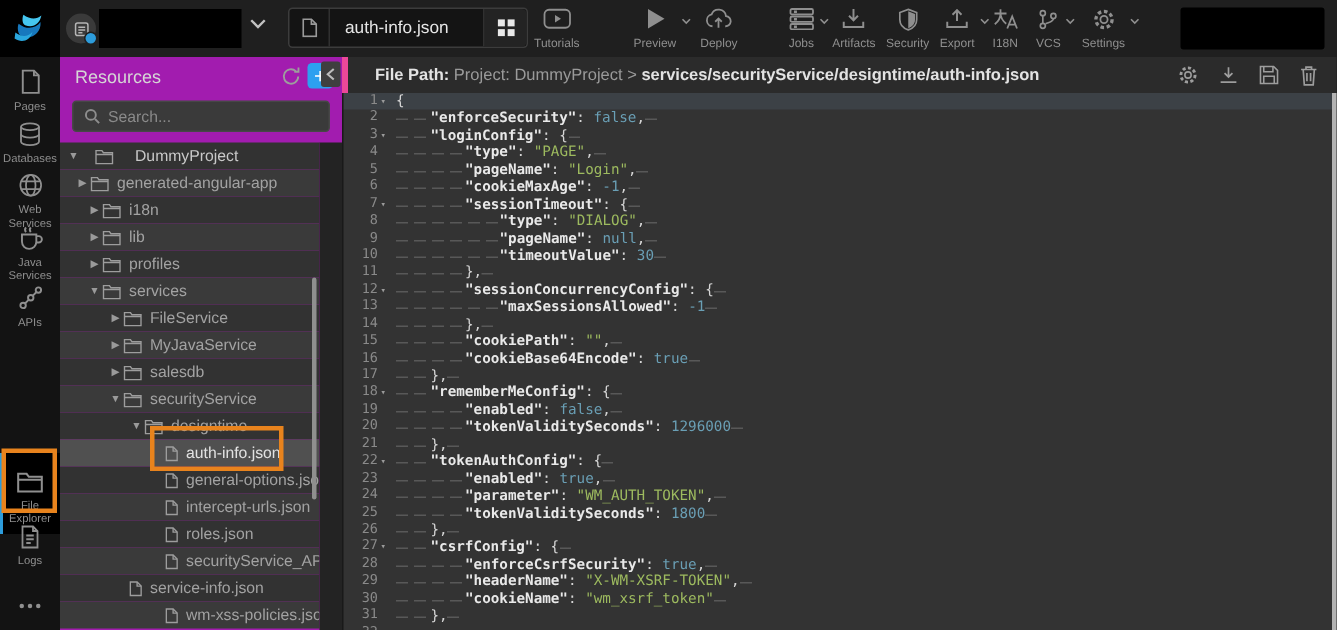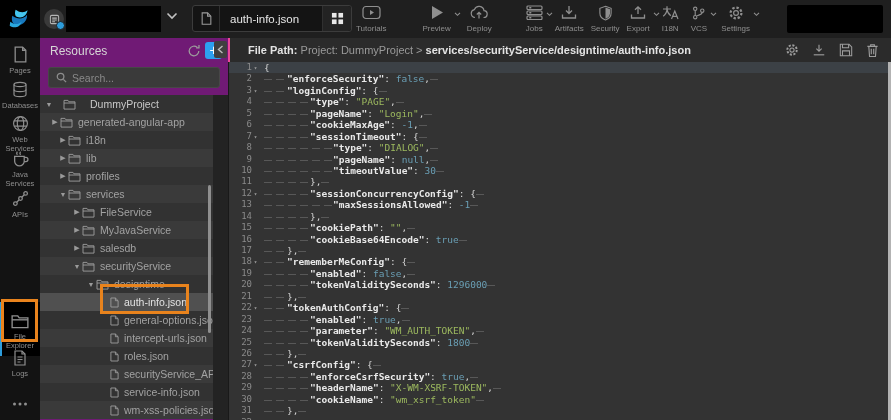--- a/index.html
+++ b/index.html
@@ -33,21 +33,21 @@
 
   
   #sidebar{position:absolute;left:0;top:38px;width:40px;height:382px;background:#131313;z-index:4;}
   .side-item{position:absolute;left:0;width:40px;display:flex;flex-direction:column;align-items:center;
     color:#8f8f8f;font-size:7.5px;text-align:center;line-height:1.25;cursor:pointer;}
   .side-item .slabel{margin-top:3px;width:38px;}
   .side-item.active{background:#000000;padding:12px 0 5px;}
   .side-item.active:before{content:"";position:absolute;left:0;top:0;bottom:0;width:2px;background:#2d9cdb;}
 
   
-  #resources{position:absolute;left:40px;top:38px;width:188px;height:382px;background:#701a75;overflow:hidden;}
+  #resources{position:absolute;left:40px;top:38px;width:188px;height:382px;background:#a21caf;overflow:hidden;}
   #res-header{position:absolute;left:0;top:0;width:100%;height:26px;}
   #res-title{position:absolute;left:10px;top:6px;font-size:12px;color:#d6d6d6;}
   #res-refresh{position:absolute;left:146px;top:5px;width:16px;height:16px;color:#9d9d9d;cursor:pointer;}
   #res-add{position:absolute;left:165px;top:4px;width:17px;height:17px;background:#2da0f0;border-radius:3px;
     color:#fff;font-size:14px;line-height:16px;text-align:center;cursor:pointer;}
   #res-search{position:absolute;left:8px;top:29px;right:8px;height:21px;background:#3a3a3a;border:1px solid #474747;
     border-radius:3px;display:flex;align-items:center;box-sizing:border-box;}
   #res-search .ic{margin:0 5px 0 7px;color:#8d8d8d;}
   #res-search input{flex:1;background:transparent;border:none;outline:none;color:#c8c8c8;font-size:10.5px;
     font-family:"Liberation Sans",sans-serif;padding:0;}
@@ -65,21 +65,21 @@
 
   
   .anno{position:absolute;border:3px solid #e8831d;z-index:50;pointer-events:none;box-sizing:border-box;}
   #anno-file-explorer{left:1px;top:299px;width:37px;height:43px;}
   #anno-auth-info{left:100px;top:284px;width:89px;height:30px;}
 
   
   #collapse-btn{position:absolute;left:214px;top:41px;width:13px;height:17px;background:#3f3f3f;border-radius:2px;
     color:#bdbdbd;display:flex;align-items:center;justify-content:center;z-index:6;cursor:pointer;}
   #editor-header{position:absolute;left:228px;top:38px;right:0;height:24px;background:#2b2b2b;
-    display:flex;align-items:center;font-size:11px;box-sizing:border-box;border-left:2px solid #ec4899;}
+    display:flex;align-items:center;font-size:11px;box-sizing:border-box;border-left:4px solid #ec4899;}
   #file-path{margin-left:18px;white-space:nowrap;overflow:hidden;}
   #file-path .fp-strong{color:#e3e3e3;font-weight:bold;}
   #file-path .fp-dim{color:#9a9a9a;font-weight:normal;}
   #editor-header-icons{margin-left:auto;display:flex;align-items:center;gap:13px;margin-right:12px;color:#9d9d9d;}
   #editor-header-icons .hbtn{cursor:pointer;display:flex;}
   #editor{position:absolute;left:228px;top:62px;right:0;bottom:0;background:#333333;overflow:hidden;
     font-family:"DejaVu Sans Mono",monospace;font-size:9.5px;border-left:1px solid #191919;box-sizing:border-box;}
   .line{display:flex;height:11.45px;line-height:11.45px;white-space:pre;}
   .line.active{background:#3c4146;}
   .gut{width:30px;flex:none;display:flex;justify-content:flex-end;color:#8a8a8a;font-size:9px;}
@@ -514,21 +514,21 @@
       <div class="trow odd" style="padding-left: 60px;">
         <span class="tarrow"></span>
         <span class="ic ticon">
           <svg width="9" height="11" viewBox="0 0 10 12" fill="none" stroke="currentColor" stroke-width="1">
             <path d="M1 1h5l3 3v7H1z"></path>
             <path d="M6 1v3h3"></path>
           </svg>
         </span>
         <span>securityService_API.json</span>
       </div>
-      <div class="trow even" style="padding-left: 60px;">
+      <div class="trow even" style="padding-left: 36px;">
         <span class="tarrow"></span>
         <span class="ic ticon">
           <svg width="9" height="11" viewBox="0 0 10 12" fill="none" stroke="currentColor" stroke-width="1">
             <path d="M1 1h5l3 3v7H1z"></path>
             <path d="M6 1v3h3"></path>
           </svg>
         </span>
         <span>service-info.json</span>
       </div>
       <div class="trow odd" style="padding-left: 60px;">

